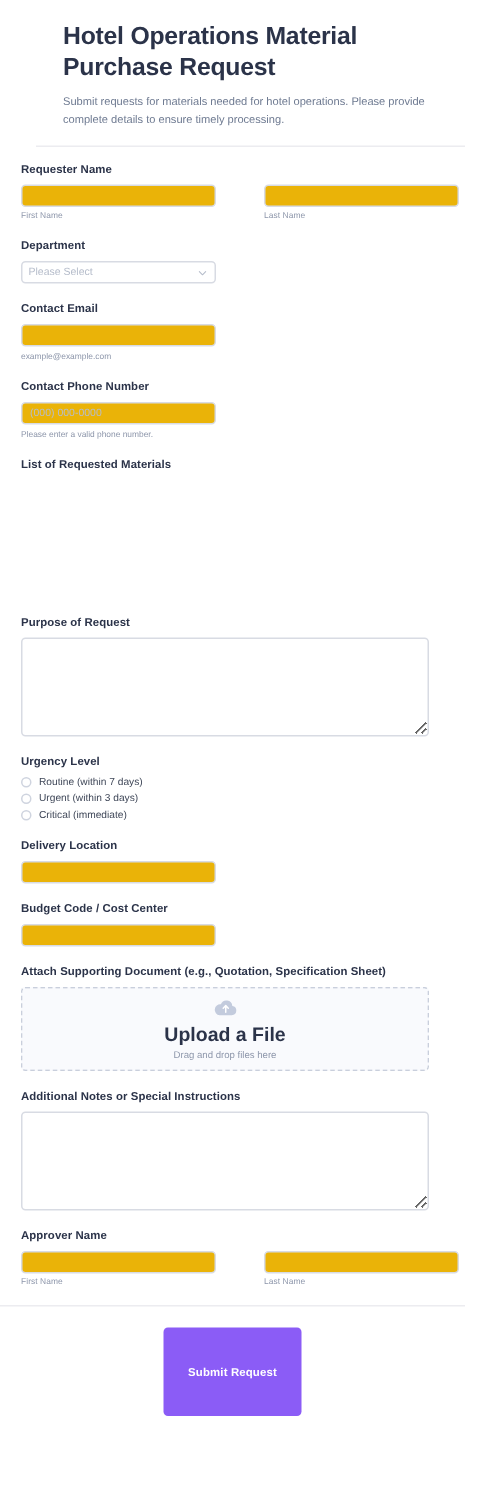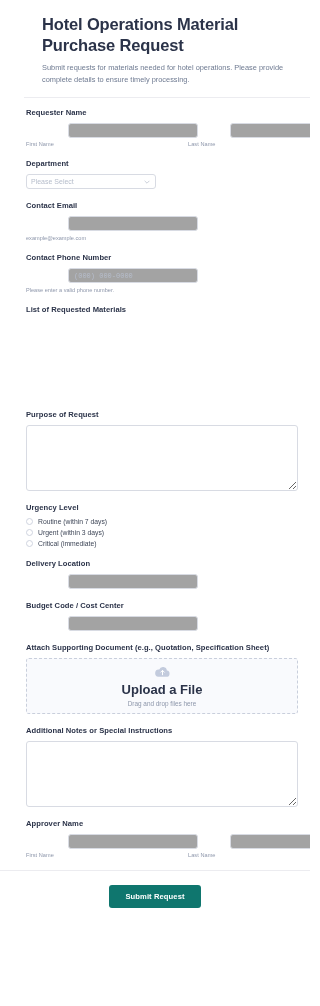--- a/index.html
+++ b/index.html
@@ -37,21 +37,21 @@
   }
   .form-subtitle {
     font-size: 7.4px;
     line-height: 1.55;
     color: #6e7a91;
     margin: 0;
     max-width: 275px;
   }
   
   .form-body {
-    padding: 10px 18px 0 26px;
+    padding: 10px 18px 0 14px;
   }
   .field {
     margin-bottom: 12px;
   }
   .field-label {
     display: block;
     font-size: 7.6px;
     font-weight: bold;
     color: #2b3349;
     letter-spacing: 0.05px;
@@ -63,28 +63,27 @@
     color: #8e97ab;
     margin-top: 3px;
     letter-spacing: 0.05px;
   }
   .txt {
     box-sizing: border-box;
     width: 130px;
     height: 15px;
     border: 1px solid #d8dbe3;
     border-radius: 3px;
-    background: #a3a3a3;
-    font-family: Liberation Mono, monospace;
+    background: #eab308;
+    font-family: Liberation Sans, sans-serif;
     font-size: 7px;
     color: #2b3349;
     padding: 0 5px;
     outline: none;
     display: block;
-    margin-left: 42px;
   }
   .txt::placeholder { color: #b6bdcb; }
   .name-row {
     display: flex;
     gap: 0;
   }
   .name-col { width: 130px; }
   .name-col.right { margin-left: 32px; }
   .name-col .txt { width: 130px; }
 
@@ -210,29 +209,29 @@
   }
   
   .form-footer {
     margin-top: 6px;
     border-top: 1px solid #ececf0;
     padding: 14px 0 12px 0;
     text-align: center;
   }
   .submit-btn {
     display: inline-block;
-    background: #0f766e;
+    background: #8b5cf6;
     color: #ffffff;
     border: none;
     border-radius: 3px;
     font-family: "Liberation Sans", sans-serif;
     font-size: 7.6px;
     font-weight: bold;
     letter-spacing: 0.1px;
-    padding: 7px 16px;
+    padding: 25px 16px;
     cursor: pointer;
   }
 </style>
 </head>
 <body>
 
 <div class="form-wrap">
 
   <div class="form-header">
     <h1 class="form-title">Hotel Operations Material Purchase Request</h1>

